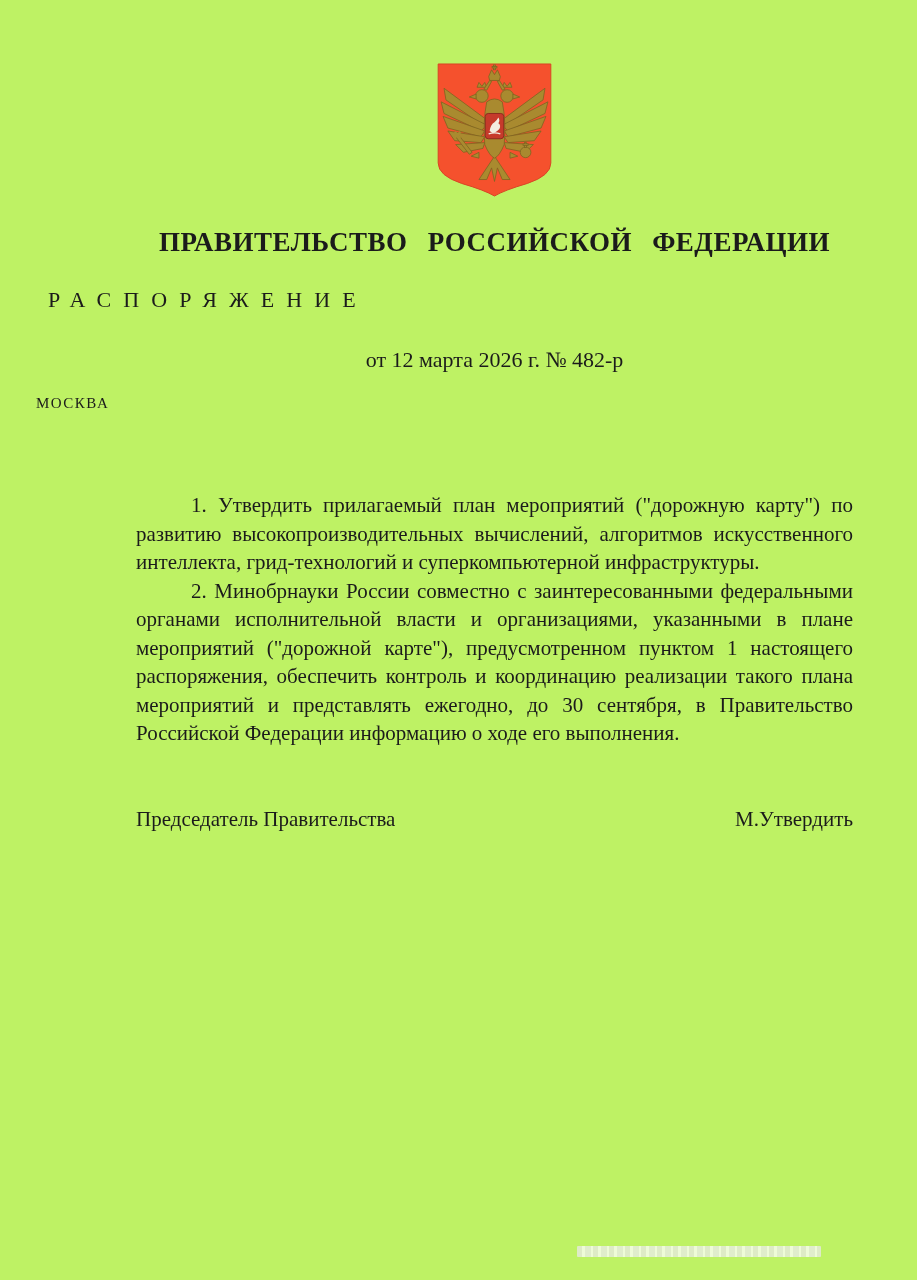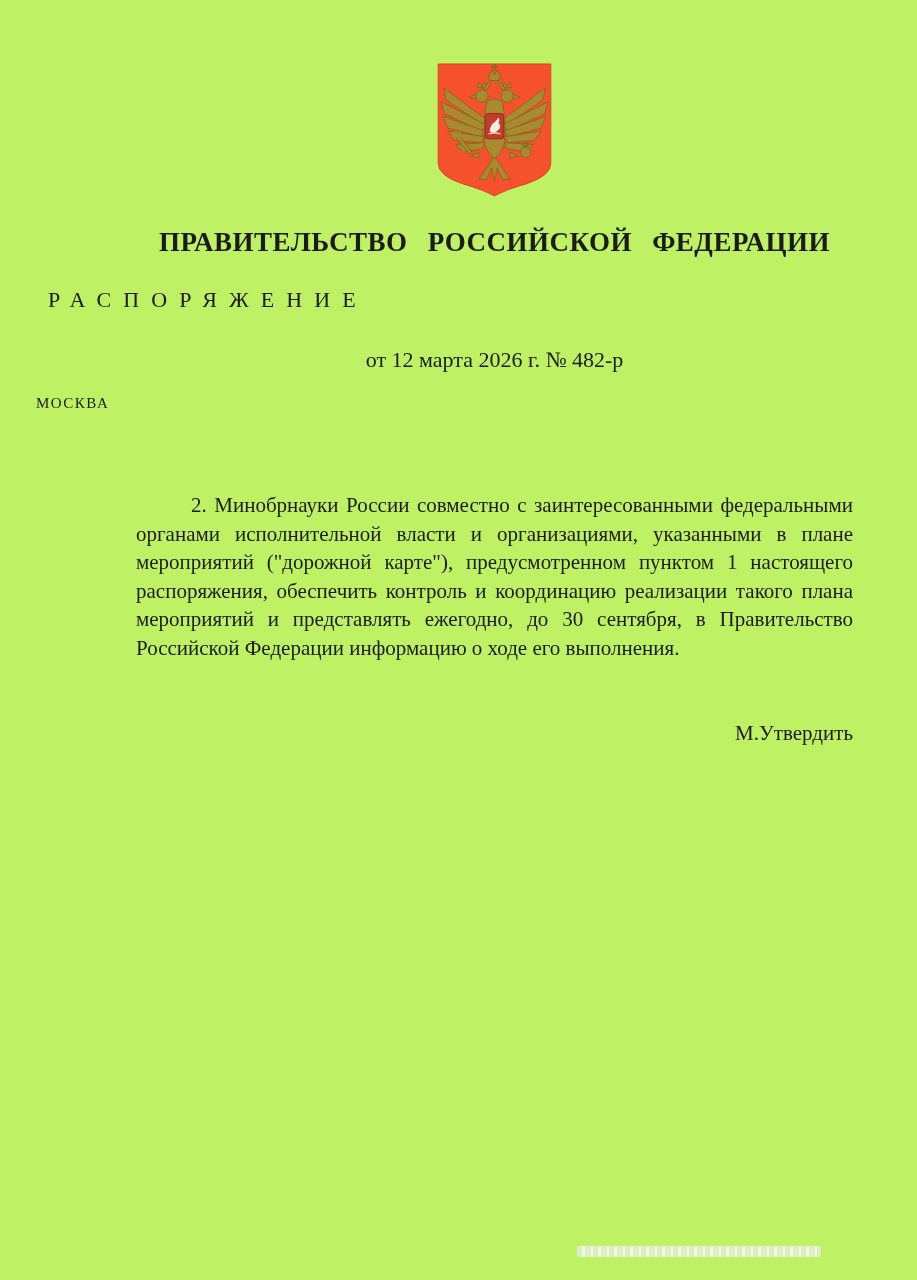--- a/index.html
+++ b/index.html
@@ -132,24 +132,26 @@
       <path d="M54,73 Q60,71 66,73" stroke="#f3ece0" stroke-width="1.4" fill="none"></path>
     </svg>
   </div>
 
   <div class="authority">ПРАВИТЕЛЬСТВО РОССИЙСКОЙ ФЕДЕРАЦИИ</div>
   <div class="doc-type">РАСПОРЯЖЕНИЕ</div>
   <div class="date-line">от 12 марта 2026 г. № 482-р</div>
   <div class="city">МОСКВА</div>
 
   <div class="body-text">
+    <p>1. Утвердить прилагаемый план мероприятий ("дорожную карту") по развитию высокопроизводительных вычислений, алгоритмов искусственного интеллекта, грид-технологий и суперкомпьютерной инфраструктуры.</p>
     <p>2. Минобрнауки России совместно с заинтересованными федеральными органами исполнительной власти и организациями, указанными в плане мероприятий ("дорожной карте"), предусмотренном пунктом 1 настоящего распоряжения, обеспечить контроль и координацию реализации такого плана мероприятий и представлять ежегодно, до 30 сентября, в Правительство Российской Федерации информацию о ходе его выполнения.</p>
   </div>
 
   <div class="signature">
     <div class="sig-title">
+      <div class="line1">Председатель Правительства</div>
     </div>
     <div class="sig-name">М.Утвердить</div>
   </div>
 
   <div class="faint-watermark"></div>
 
 </div>
 
 </body></html>

